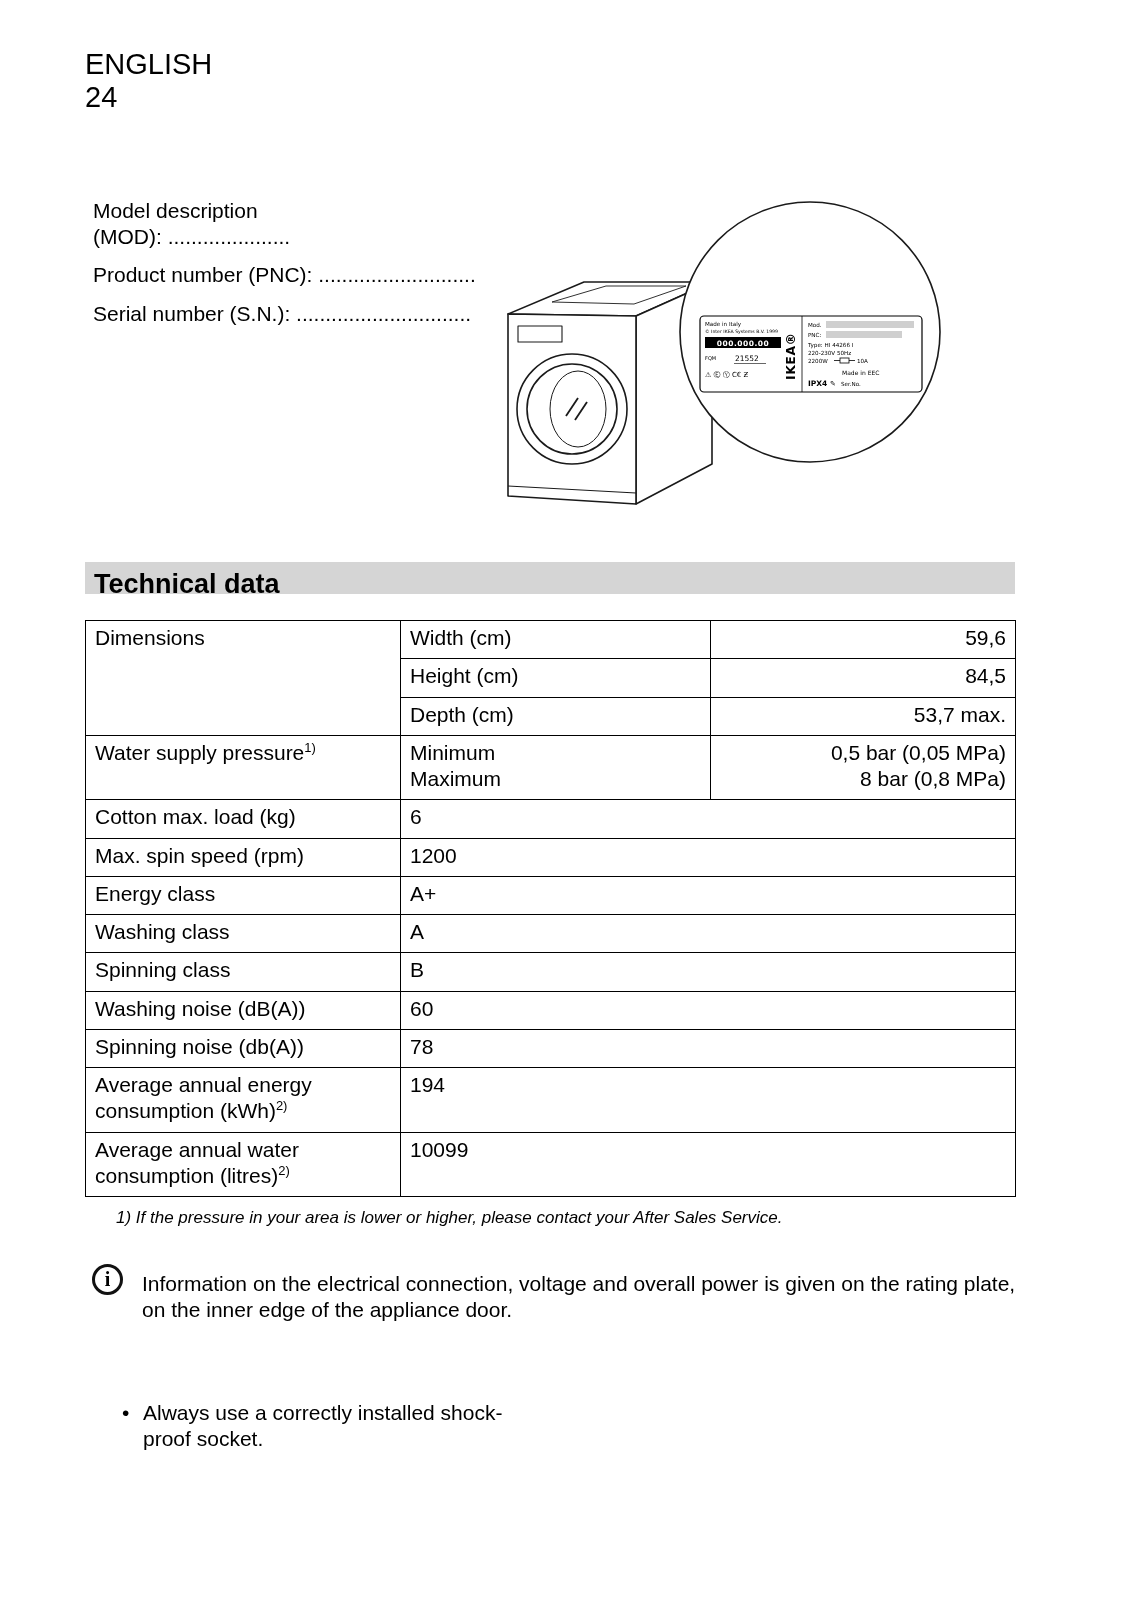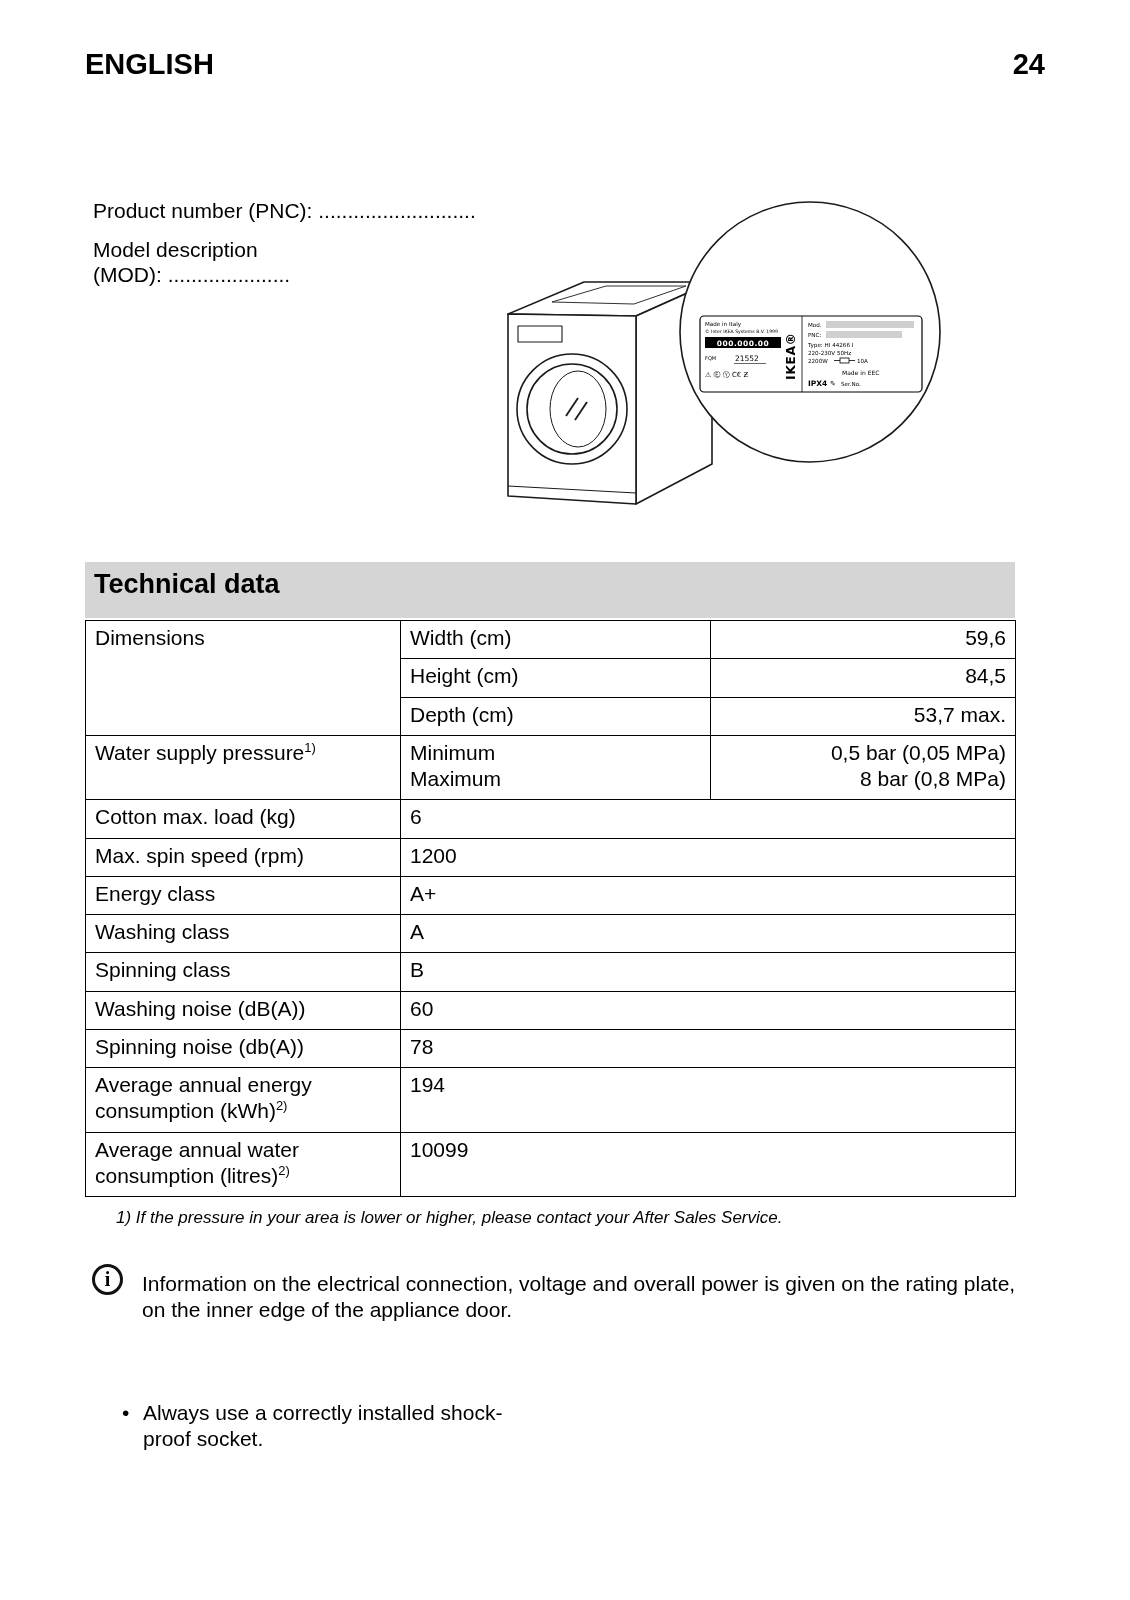--- a/index.html
+++ b/index.html
@@ -15,21 +15,22 @@
   }
 
   
   .header {
     position: absolute;
     top: 48px; left: 85px; right: 85px;
     display: flex;
     justify-content: space-between;
     align-items: baseline;
     font-size: 29px;
-    font-weight: bold;
+    font-weight: normal;
+    flex-direction: column;
   }
 
   
   .model-info {
     position: absolute;
     top: 198px; left: 93px;
     width: 420px;
     font-size: 21px;
     line-height: 1.22;
   }
@@ -41,21 +42,21 @@
     left: 488px; top: 196px;
     width: 460px; height: 320px;
   }
   svg text { font-family: "DejaVu Sans", sans-serif; }
 
   
   .section-bar {
     position: absolute;
     left: 85px;
     width: 930px;
-    height: 56px;
+    height: 32px;
     background: #d5d5d5;
     font-size: 27px;
     font-weight: bold;
     line-height: 44px;
     padding-left: 9px;
   }
   .bar-technical { top: 562px; }
   .bar-electrical { top: 1344px; }
 
   
@@ -129,22 +130,23 @@
 <body>
 
 <div class="page">
 
   <div class="header">
     <span>ENGLISH</span>
     <span>24</span>
   </div>
 
   <div class="model-info">
+      <p>Model description<br>(MOD): .....................</p>
       <p>Product number (PNC): ...........................</p>
-      <p>Model description<br>(MOD): .....................</p>
+      <p>Serial number (S.N.): ..............................</p>
     </div>
 
   <div class="illustration">
     <svg viewBox="0 0 460 320" width="460" height="320">
       <g stroke="#1a1a1a" fill="#ffffff" stroke-width="1.6" stroke-linejoin="round">
         <polygon points="20,118 96,86 224,86 148,120"></polygon>
         <polygon points="148,120 224,86 224,268 148,308"></polygon>
         <polygon points="20,118 148,120 148,308 20,300"></polygon>
         <polygon points="64,106 118,90 198,90 146,108" fill="none" stroke-width="0.9"></polygon>
         <rect x="30" y="130" width="44" height="16" fill="none" stroke-width="1.1"></rect>

